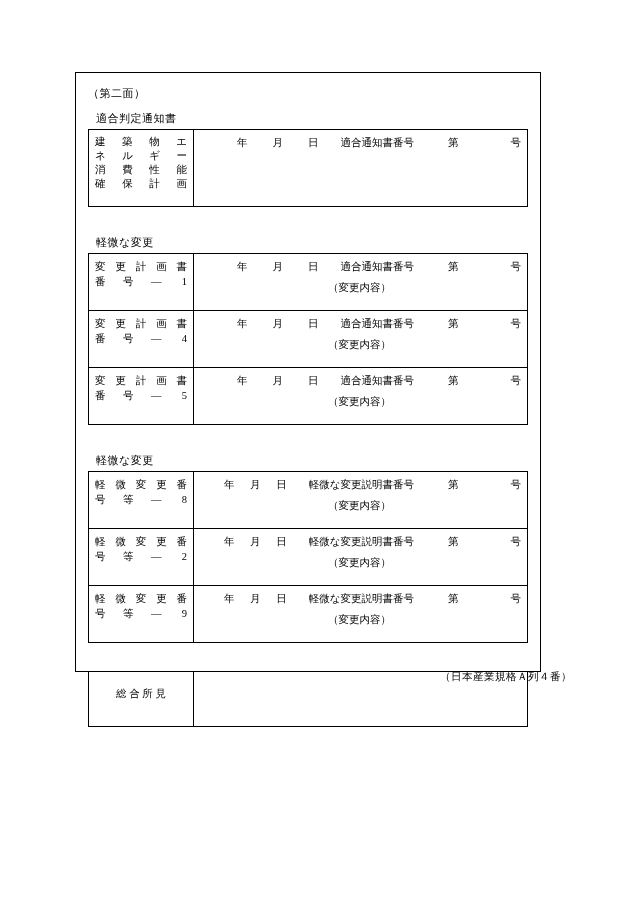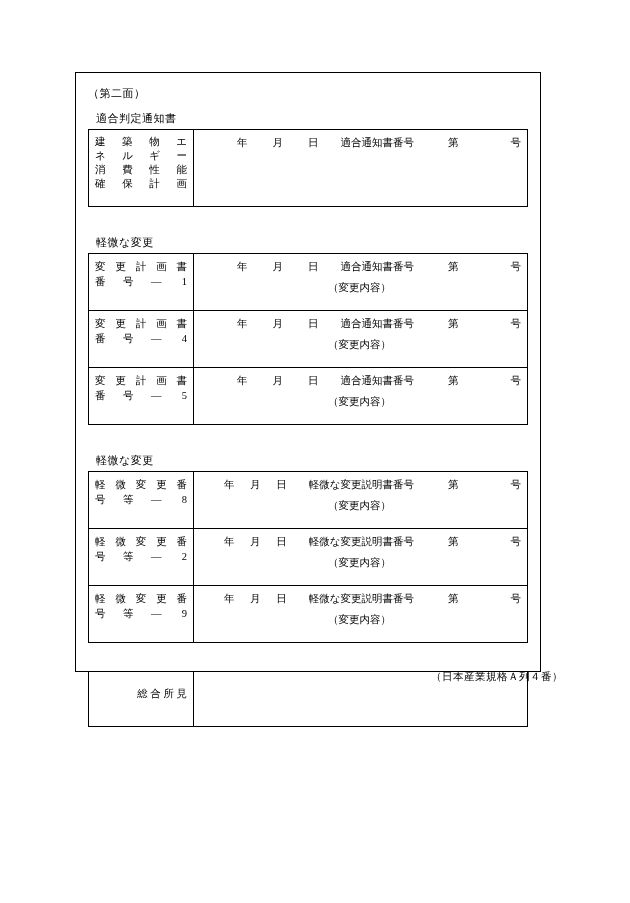--- a/index.html
+++ b/index.html
@@ -61,21 +61,21 @@
   }
   .lbl-line {
     display: block;
     text-align: justify;
     text-align-last: justify;
     font-size: 10.5px;
     white-space: nowrap;
   }
   .lbl-center {
     display: block;
-    text-align: right;
+    text-align: center;
     font-size: 10.5px;
   }
 
   .body-cell {
     padding: 6px 6px 6px 0 !important;
   }
 
   .datarow {
     display: flex;
     align-items: baseline;
@@ -110,21 +110,21 @@
   .minor-body { height: 44px; }
 
   .soken-lbl {
     padding: 14px 6px !important;
     text-align: center;
   }
   .soken-body { height: 42px; }
 
   .jis-note {
     position: absolute;
-    right: 67px;
+    right: 58px;
     top: 670px;
     font-size: 10.5px;
     letter-spacing: 0.5px;
   }
 </style>
 </head>
 <body>
 
 <div class="page">
 

